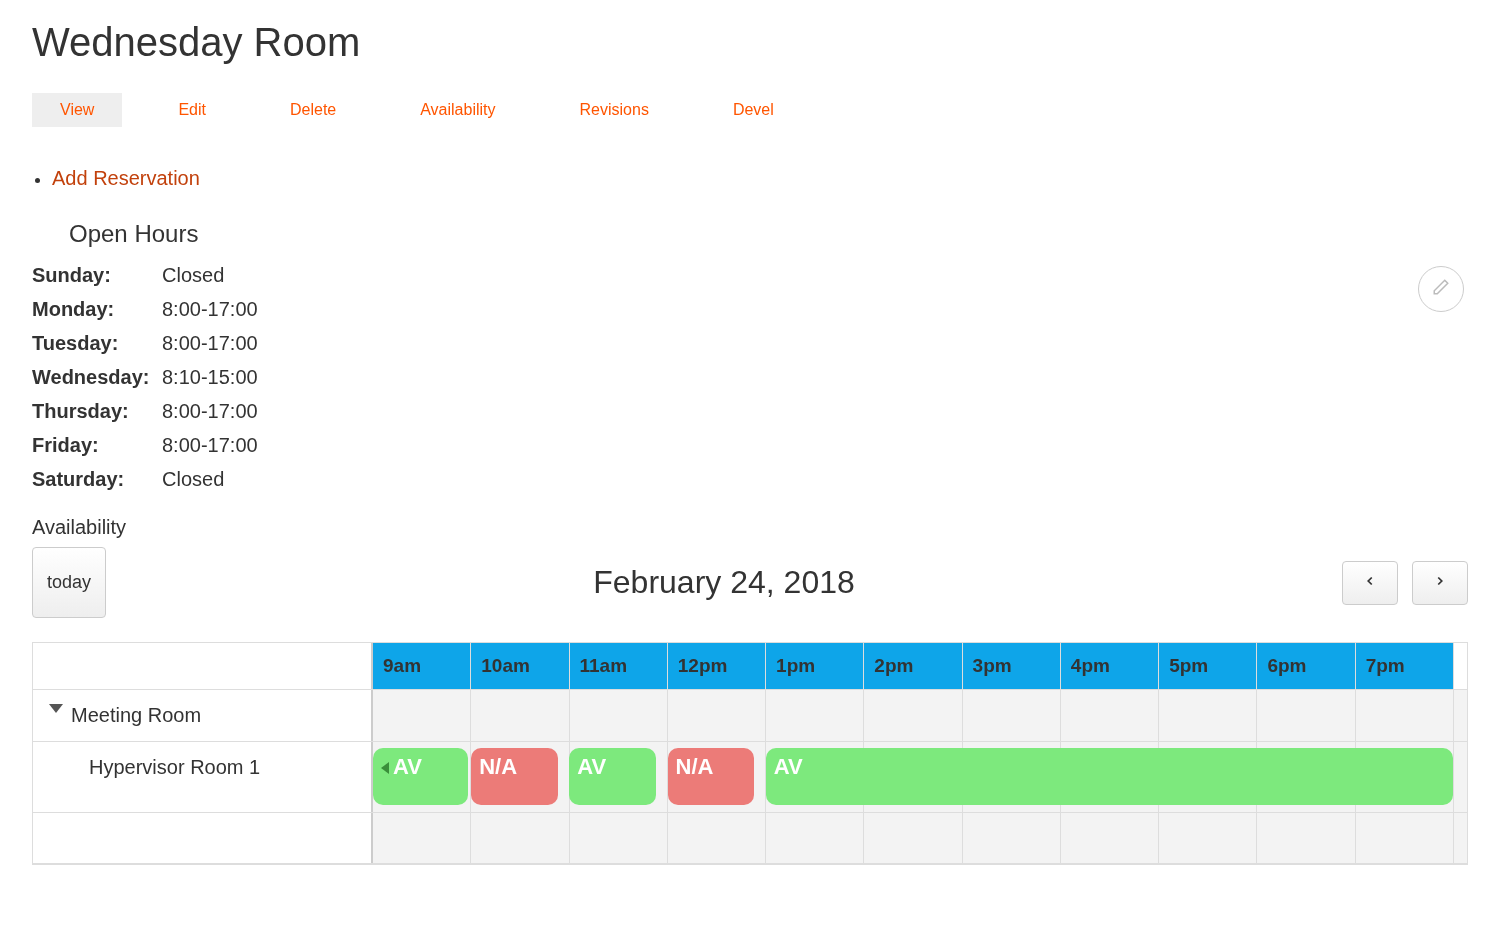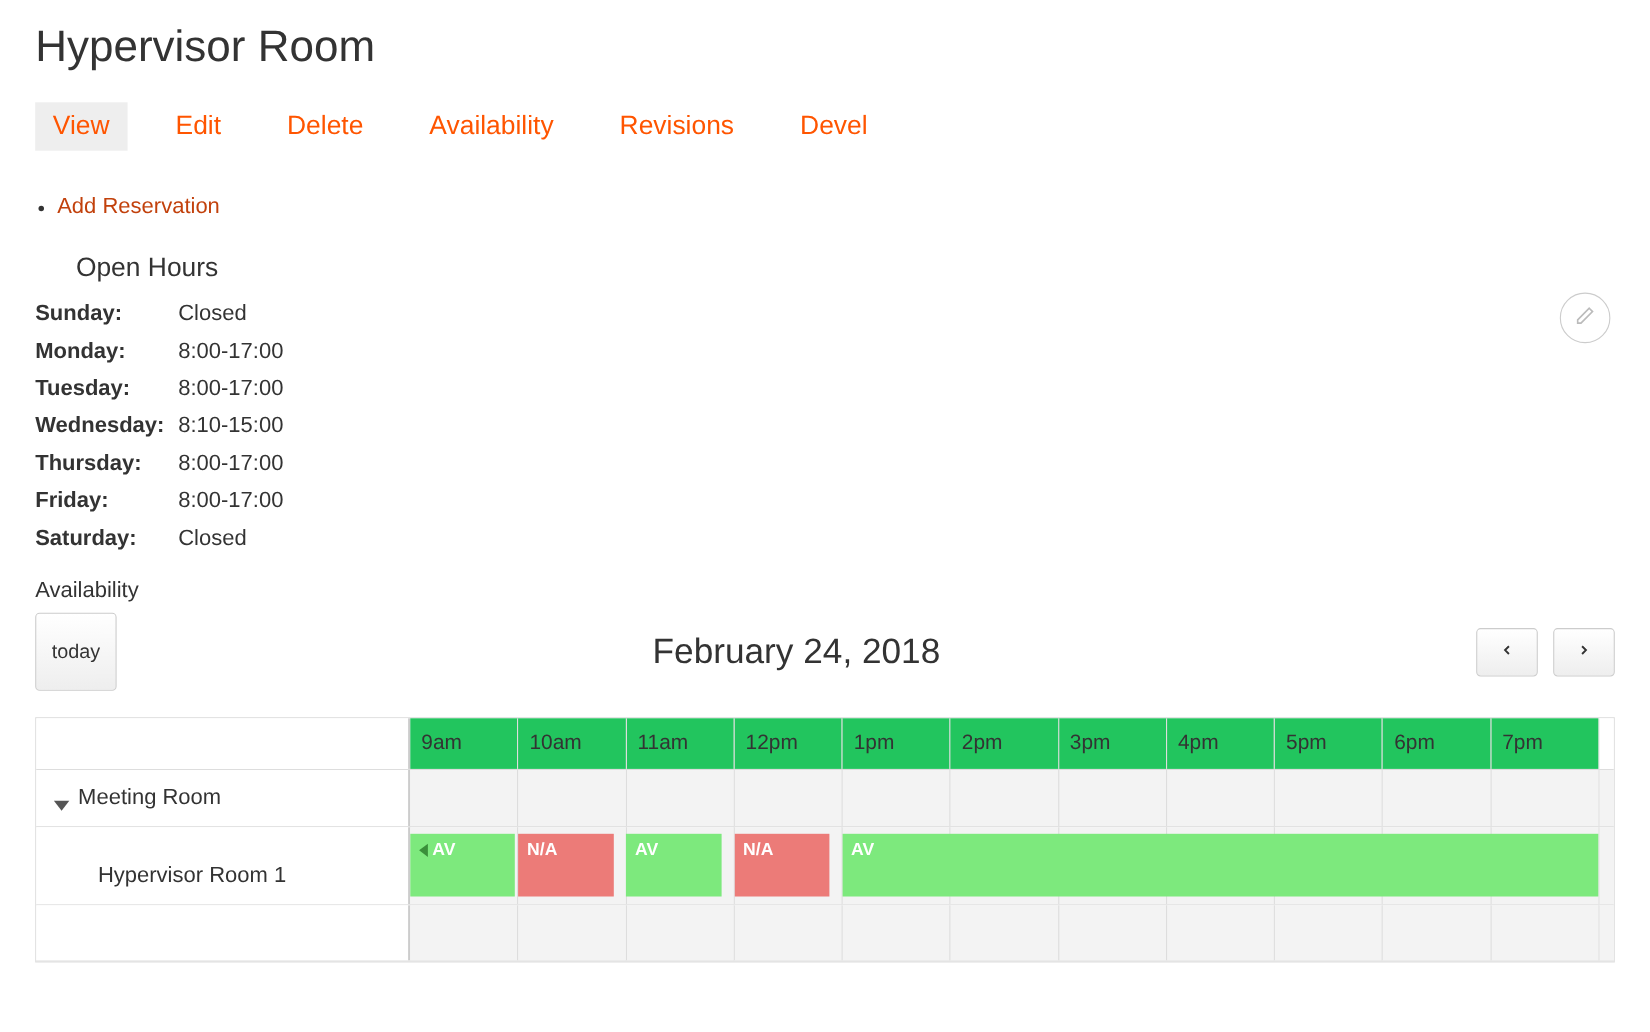--- a/index.html
+++ b/index.html
@@ -14,24 +14,24 @@
       font-weight: 500;
       margin-bottom: 28px;
       color: #333;
     }
     .tabs {
       display: flex;
       gap: 28px;
       margin-bottom: 40px;
     }
     .tab {
-      padding: 8px 16px;
+      padding: 8px 28px;
       cursor: pointer;
       color: #ff5500;
-      font-size: 24px;
+      font-size: 16px;
     }
     .tab.active {
       background: #eee;
       color: #ff5500;
     }
     .action-list {
       margin-bottom: 30px;
       padding-left: 20px;
     }
     .action-list li {
@@ -124,21 +124,21 @@
     .sched-row {
       display: flex;
       border-bottom: 1px solid #ddd;
     }
     .sched-label-col {
       width: 340px;
       flex-shrink: 0;
       border-right: 2px solid #ccc;
       padding: 14px 16px;
       display: flex;
-      align-items: flex-end;
+      align-items: flex-start;
       background: #fff;
     }
     .sched-label-col.header-cell { background: #fff; }
     .sched-body-row .sched-label-col {
       font-size: 20px;
     }
     .group-row .sched-label-col {
       font-weight: 400;
       gap: 8px;
     }
@@ -147,23 +147,23 @@
     }
     .sched-time-area {
       flex: 1;
       display: flex;
       position: relative;
     }
     .time-header-cell {
       flex: 1;
       border-left: 1px solid #ddd;
       padding: 12px 10px;
-      font-weight: 400;
+      font-weight: 700;
       font-size: 19px;
-      background: #22c55e;
+      background: #0ea5e9;
     }
     .time-header-cell:first-child { border-left: none; }
     .time-bg-cell {
       flex: 1;
       border-left: 1px solid #ddd;
       background: #f3f3f3;
     }
     .time-bg-cell:first-child { border-left: none; }
     .sched-row.header-row { }
     .sched-row.group-row, .sched-row.empty-row {
@@ -185,22 +185,22 @@
       left: 0;
       right: 0;
     }
     .event-block {
       position: absolute;
       top: 0;
       bottom: 1px;
       padding: 6px 8px;
       color: #fff;
       font-weight: 600;
-      font-size: 16px;
-      border-radius: 0;
+      font-size: 22px;
+      border-radius: 10px;
       cursor: pointer;
     }
     .ev-av { background: #7de97d; }
     .ev-na { background: #ec7b78; }
     .tri-left {
       width: 0; height: 0;
       border-top: 6px solid transparent;
       border-bottom: 6px solid transparent;
       border-right: 8px solid #3a8f3a;
       display: inline-block;
@@ -219,21 +219,21 @@
       border-left: 1px solid #ddd;
       background: #fff;
     }
     .resource-row .last-col-sliver, .group-row .last-col-sliver, .empty-row .last-col-sliver {
       background: #f3f3f3;
     }
   </style>
 </head>
 <body>
 
-<h1 class="page-title">Hypervisor Room</h1>
+<h1 class="page-title">Wednesday Room</h1>
 
 <div class="tabs">
   <div class="tab active">View</div>
   <div class="tab">Edit</div>
   <div class="tab">Delete</div>
   <div class="tab">Availability</div>
   <div class="tab">Revisions</div>
   <div class="tab">Devel</div>
 </div>
 

